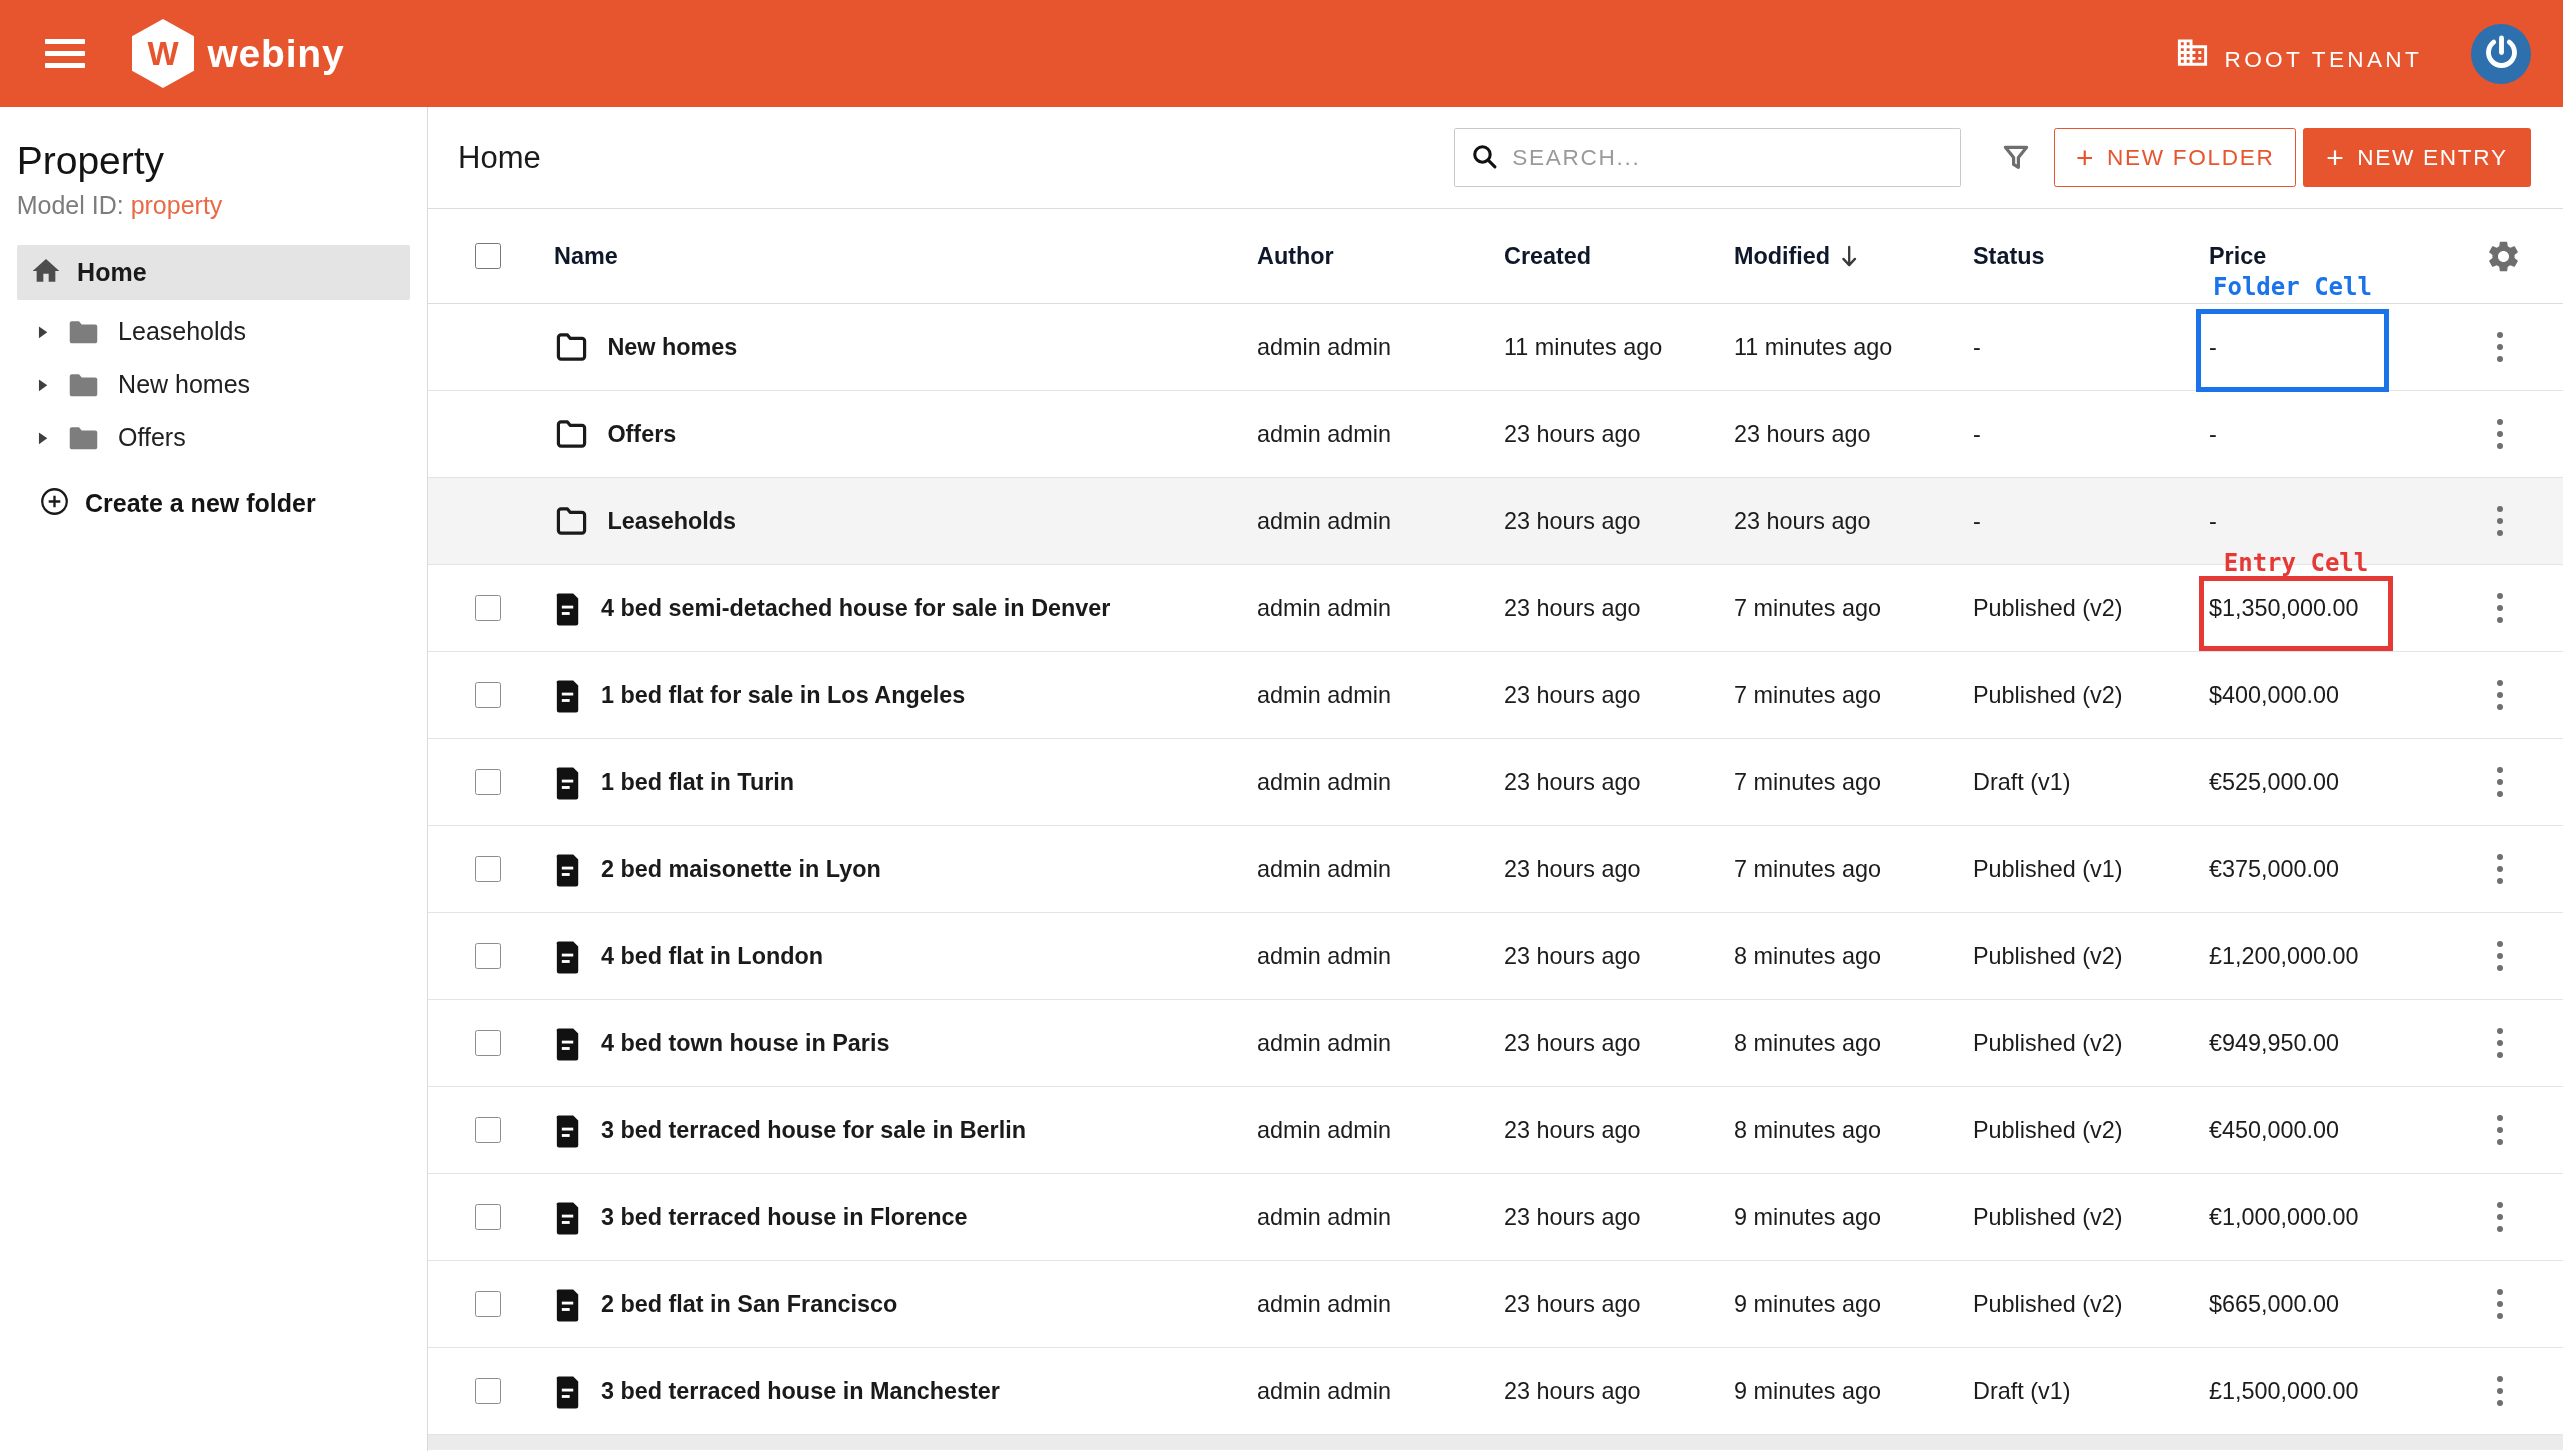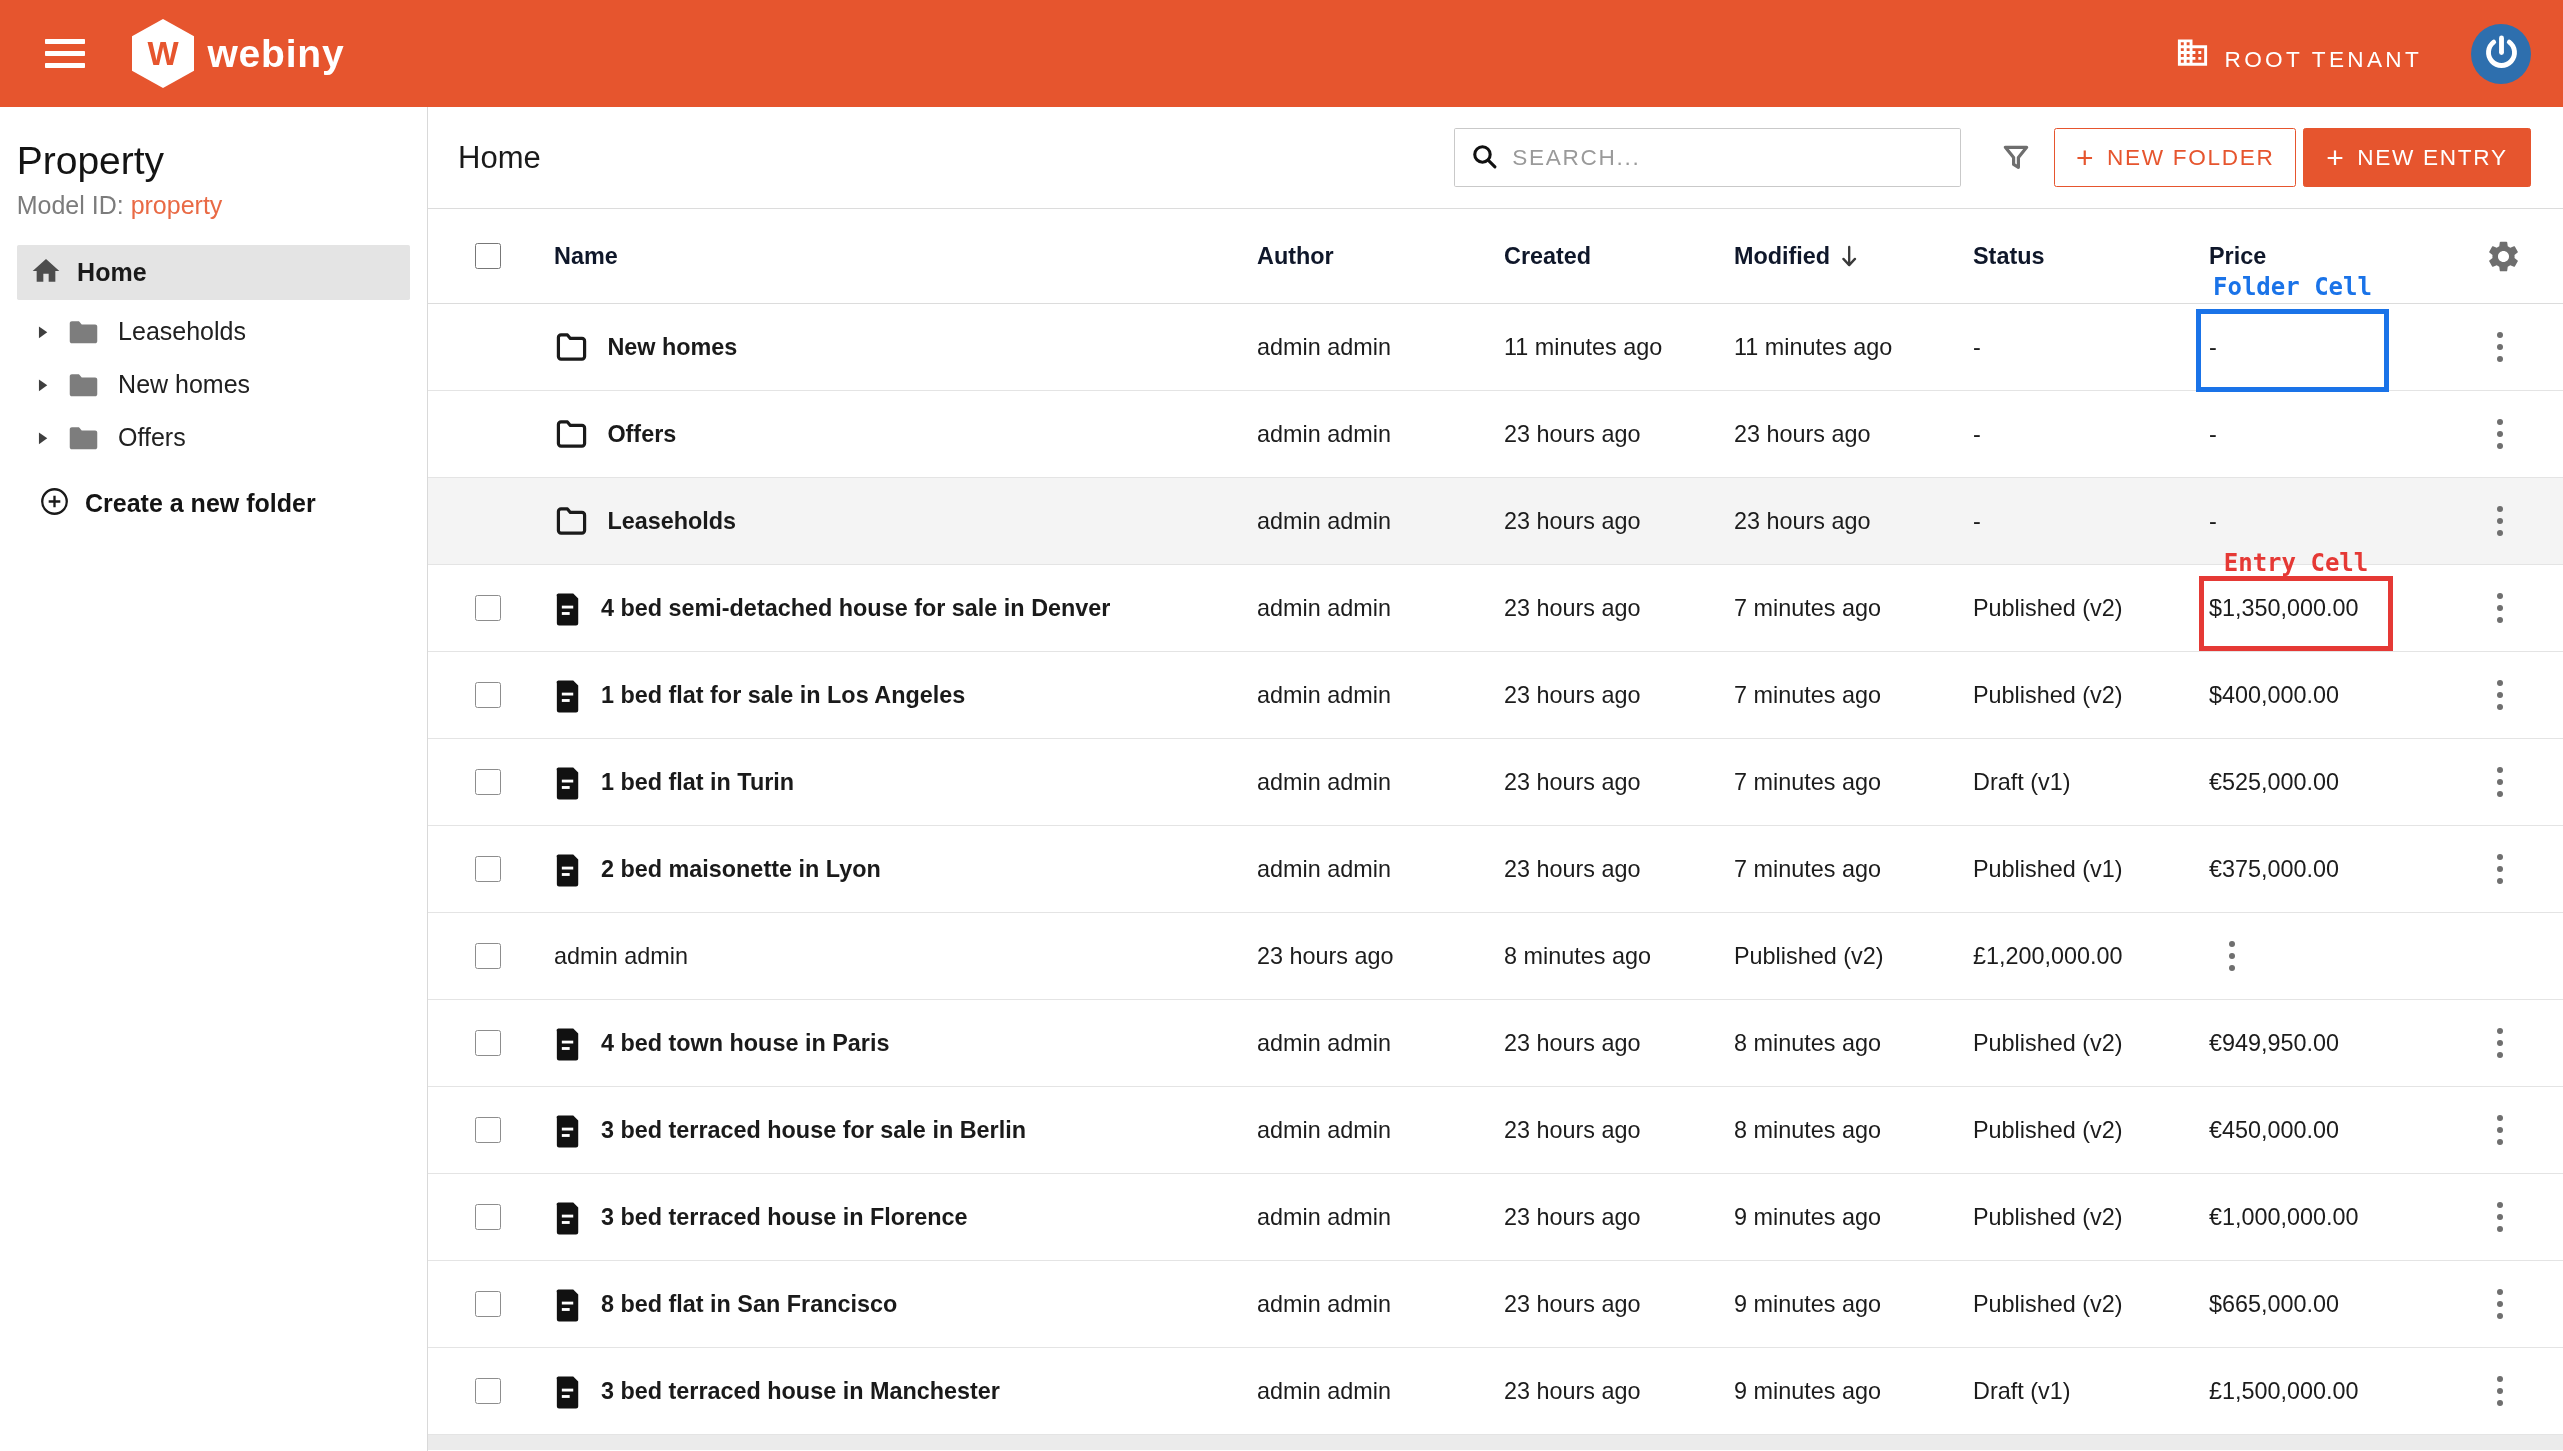--- a/index.html
+++ b/index.html
@@ -417,20 +417,30 @@
                   <i></i>
                   <i></i>
                   <i></i>
                 </span>
               </div>
             </div>
             <div class="grid-row trow">
               <div class="cell c-check">
                 <div class="checkbox"></div>
               </div>
+              <div class="cell name-cell">
+                <span class="row-icon">
+                  <svg width="28.5" height="35" viewBox="0 0 20 24">
+                    <path fill="#111" d="M3 1.5h10.5L17 5v17.5a1.5 1.5 0 0 1-1.5 1.5h-12A1.5 1.5 0 0 1 2 22.5v-19A1.5 1.5 0 0 1 3 1.5z"></path>
+                    <rect x="5.5" y="10" width="8" height="2" fill="#fff"></rect>
+                    <rect x="5.5" y="14.5" width="5.5" height="2" fill="#fff"></rect>
+                  </svg>
+                </span>
+                <span>4 bed flat in London</span>
+              </div>
               <div class="cell">admin admin</div>
               <div class="cell">23 hours ago</div>
               <div class="cell">8 minutes ago</div>
               <div class="cell">Published (v2)</div>
               <div class="cell">£1,200,000.00</div>
               <div class="cell actions-cell">
                 <span class="kebab">
                   <i></i>
                   <i></i>
                   <i></i>
@@ -523,21 +533,21 @@
                 <div class="checkbox"></div>
               </div>
               <div class="cell name-cell">
                 <span class="row-icon">
                   <svg width="28.5" height="35" viewBox="0 0 20 24">
                     <path fill="#111" d="M3 1.5h10.5L17 5v17.5a1.5 1.5 0 0 1-1.5 1.5h-12A1.5 1.5 0 0 1 2 22.5v-19A1.5 1.5 0 0 1 3 1.5z"></path>
                     <rect x="5.5" y="10" width="8" height="2" fill="#fff"></rect>
                     <rect x="5.5" y="14.5" width="5.5" height="2" fill="#fff"></rect>
                   </svg>
                 </span>
-                <span>8 bed flat in San Francisco</span>
+                <span>2 bed flat in San Francisco</span>
               </div>
               <div class="cell">admin admin</div>
               <div class="cell">23 hours ago</div>
               <div class="cell">9 minutes ago</div>
               <div class="cell">Published (v2)</div>
               <div class="cell">$665,000.00</div>
               <div class="cell actions-cell">
                 <span class="kebab">
                   <i></i>
                   <i></i>

